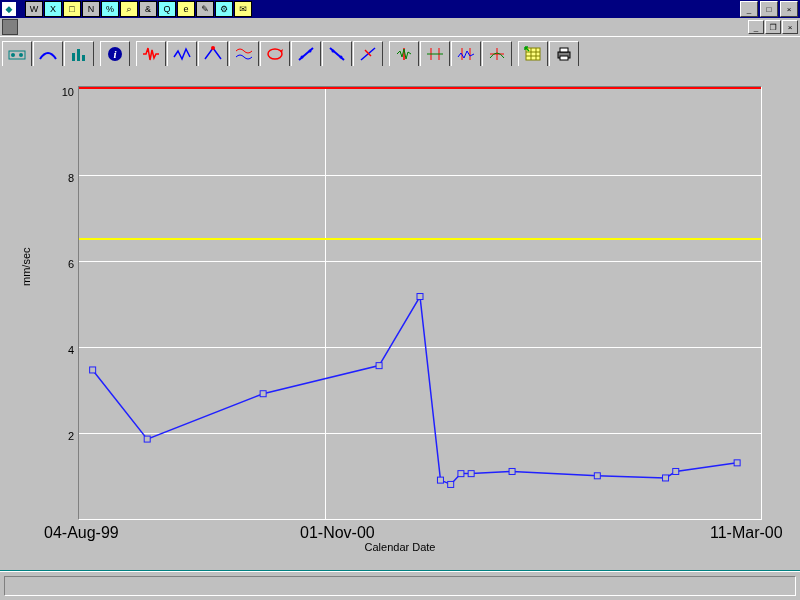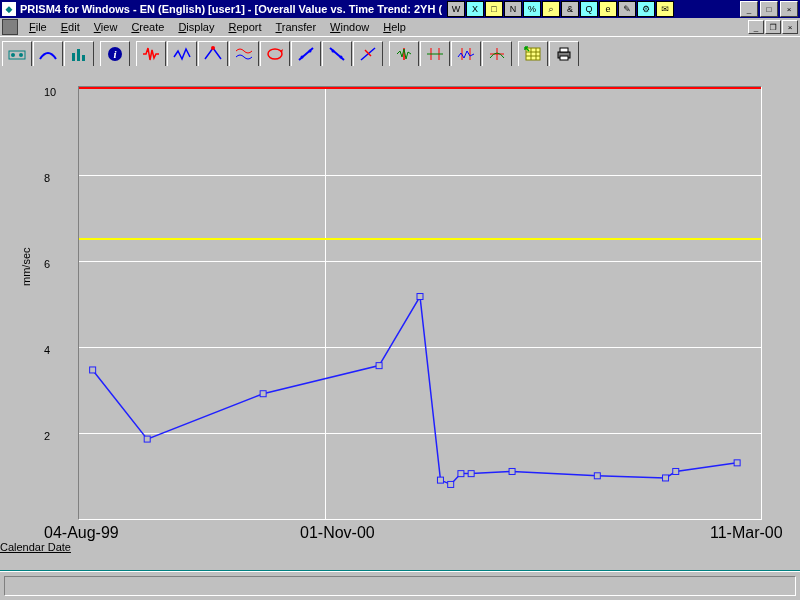--- a/index.html
+++ b/index.html
@@ -24,35 +24,34 @@
 .toolbar{position:absolute;left:0;top:36px;right:0;height:30px;background:#c0c0c0;border-top:1px solid #fff;border-bottom:1px solid #808080;display:flex;align-items:center;padding:2px;}
 .toolbar .tbtn{width:28px;height:24px;background:#c0c0c0;border:1px solid #fff;border-right-color:#404040;border-bottom-color:#404040;margin-right:1px;display:flex;align-items:center;justify-content:center;}
 .toolbar .sep{width:5px;}
 .tbtn svg{width:20px;height:18px;}
 
 .client{position:absolute;left:0;top:66px;right:0;bottom:30px;background:#c0c0c0;}
 .plot{position:absolute;left:78px;top:20px;width:682px;height:432px;background:#c0c0c0;border:1px solid #808080;border-right-color:#fff;border-bottom-color:#fff;}
 .gridline-v{position:absolute;top:0;bottom:0;width:1px;background:#fff;}
 .gridline-h{position:absolute;left:0;right:0;height:1px;background:#fff;}
 .refline{position:absolute;left:0;right:0;height:2px;}
-.ytick{position:absolute;right:726px;width:30px;color:#000;font-size:11px;}
+.ytick{position:absolute;right:726px;width:30px;text-align:right;color:#000;font-size:11px;}
 .xtick{position:absolute;top:458px;color:#000;font-size:16px;}
 .ylabel{position:absolute;left:20px;top:220px;transform:rotate(-90deg);transform-origin:left top;color:#000;font-size:11px;}
-.xlabel{position:absolute;left:0;right:0;top:475px;text-align:left;color:#000;font-size:11px;text-decoration:underline;}
+.xlabel{position:absolute;left:0;right:0;top:475px;text-align:center;color:#000;font-size:11px;}
 svg.series{position:absolute;left:0;top:0;width:682px;height:432px;overflow:visible;}
 
 .statusbar{position:absolute;left:0;right:0;bottom:0;height:24px;background:#c0c0c0;border-top:1px solid #fff;display:flex;align-items:center;padding:2px 4px;}
 .statusbar .pane{flex:1;height:18px;border:1px solid #808080;border-right-color:#fff;border-bottom-color:#fff;background:#c0c0c0;}
 </style>
 </head>
 <body>
 
 <div class="titlebar">
   <div class="icon">◆</div>
-  <div class="title">PRISM4 for Windows - EN (English) [user1] - [Overall Value vs. Time Trend: 2YH (</div>
   <div class="tray" id="tray">
       <div class="btn">W</div>
       <div class="btn cyan">X</div>
       <div class="btn yellow">□</div>
       <div class="btn">N</div>
       <div class="btn cyan">%</div>
       <div class="btn yellow">⌕</div>
       <div class="btn">&amp;</div>
       <div class="btn cyan">Q</div>
       <div class="btn yellow">e</div>
@@ -62,31 +61,20 @@
     </div>
   <div class="winctl">
     <div class="btn">_</div>
     <div class="btn">□</div>
     <div class="btn">×</div>
   </div>
 </div>
 
 <div class="menubar">
   <div class="sysicon"></div>
-  <div id="menuitems" style="display:flex;">
-      <div class="item"><u>F</u>ile</div>
-      <div class="item"><u>E</u>dit</div>
-      <div class="item"><u>V</u>iew</div>
-      <div class="item"><u>C</u>reate</div>
-      <div class="item"><u>D</u>isplay</div>
-      <div class="item"><u>R</u>eport</div>
-      <div class="item"><u>T</u>ransfer</div>
-      <div class="item"><u>W</u>indow</div>
-      <div class="item"><u>H</u>elp</div>
-    </div>
   <div class="childctl">
     <div class="btn">_</div>
     <div class="btn">❐</div>
     <div class="btn">×</div>
   </div>
 </div>
 
 <div class="toolbar" id="toolbar">
     <div class="tbtn">
       <svg viewBox="0 0 20 18">

